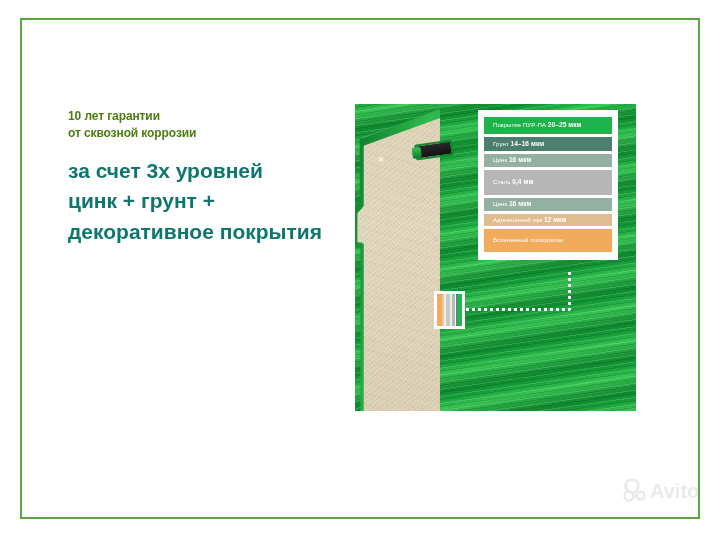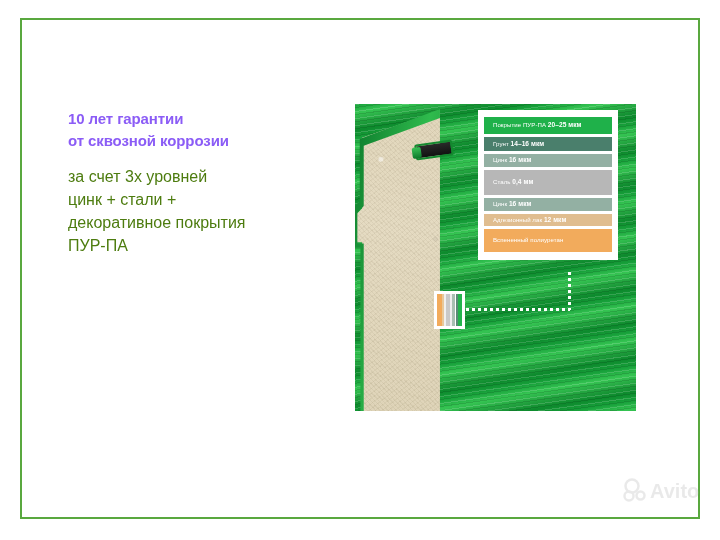--- a/index.html
+++ b/index.html
@@ -35,32 +35,32 @@
   }
 
   
   #text-block {
     position: absolute;
     left: 68px;
     top: 108px;
     width: 250px;
   }
   .headline {
-    font-size: 15px;
+    font-size: 12px;
     font-weight: bold;
-    color: #8b5cf6;
+    color: #4d7c0f;
     line-height: 1.45;
     letter-spacing: -0.1px;
   }
   #subtext {
     margin-top: 13px;
-    font-size: 16px;
-    color: #4d7c0f;
+    font-size: 21px;
+    color: #0f766e;
     line-height: 1.45;
-    font-weight: normal;
+    font-weight: bold;
   }
   .sub-line { display: block; white-space: nowrap; }
 
   
   #photo {
     position: absolute;
     left: 355px;
     top: 104px;
     width: 281px;
     height: 307px;
@@ -223,23 +223,22 @@
 
 <div id="slide">
 
   <div id="frame" style="border-color: rgb(89, 168, 63);"></div>
 
   <div id="text-block">
     <div class="headline">10 лет гарантии</div>
     <div class="headline">от сквозной коррозии</div>
     <div id="subtext">
       <span class="sub-line">за счет 3х уровней</span>
-      <span class="sub-line">цинк + стали +</span>
+      <span class="sub-line">цинк + грунт +</span>
       <span class="sub-line">декоративное покрытия</span>
-      <span class="sub-line">ПУР-ПА</span>
     </div>
   </div>
 
   <div id="photo">
     <div id="panel-green"></div>
     <div id="panel-core"></div>
     <div id="panel-edge"></div>
     <div id="panel-latch"></div>
   </div>
 

